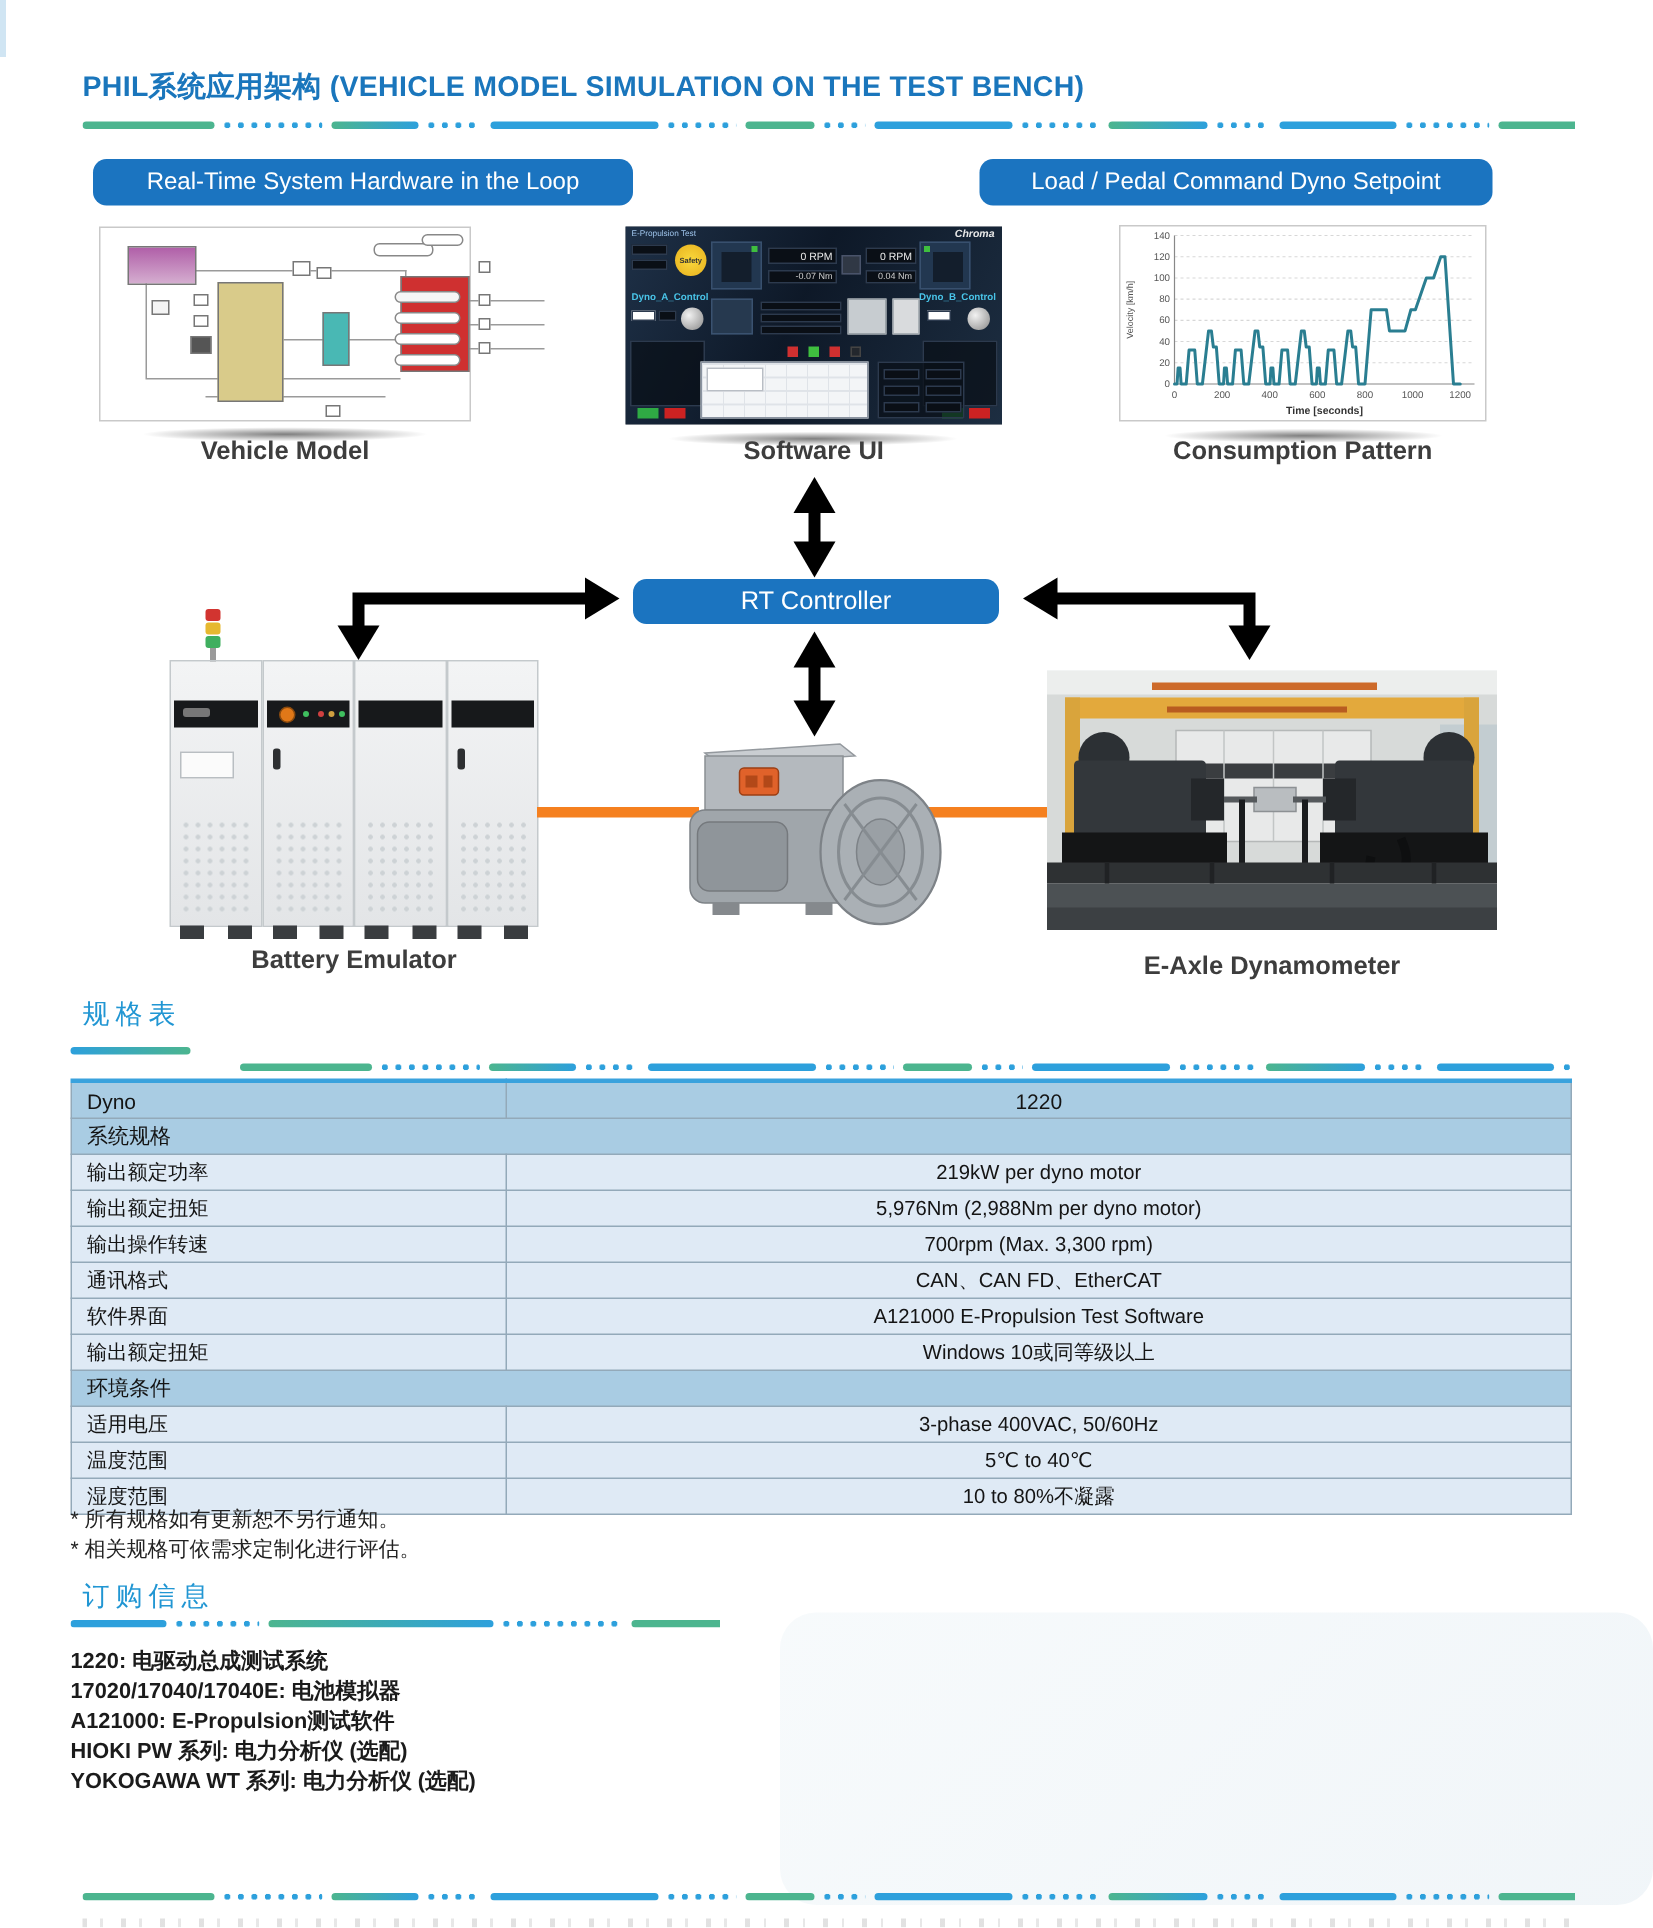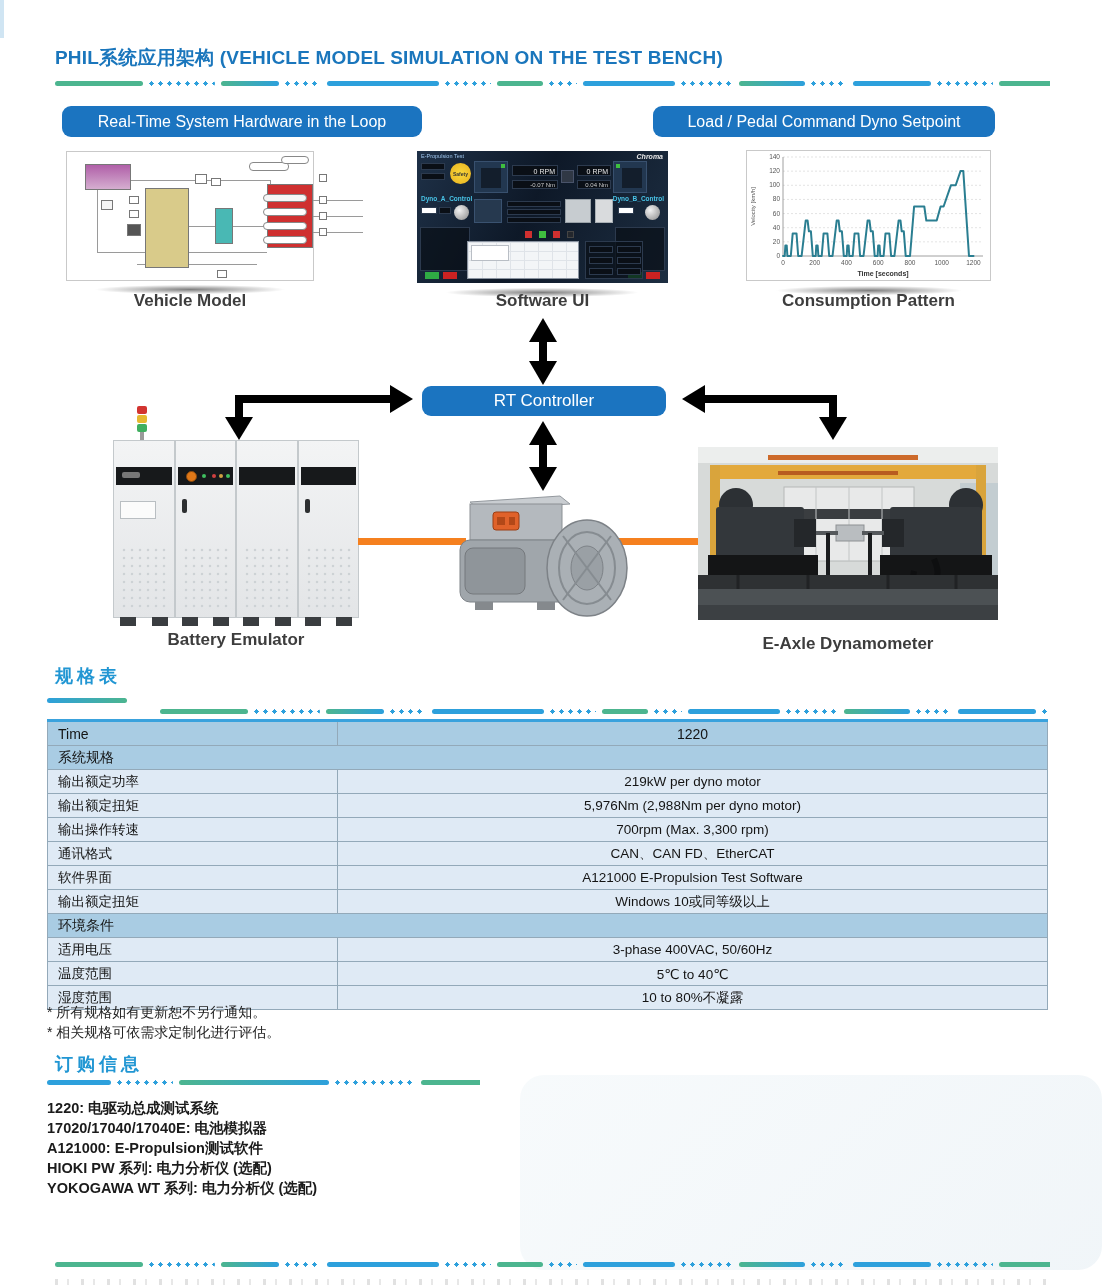--- a/index.html
+++ b/index.html
@@ -2,21 +2,21 @@
 <html><head>
 <meta charset="utf-8">
 <style>
   html,body{margin:0;padding:0;background:#ffffff;}
   .page{position:relative;width:1102px;height:1285px;background:#ffffff;overflow:hidden;
         font-family:"Liberation Sans","DejaVu Sans",sans-serif;}
   .abs{position:absolute;}
 
   
   .main-title{left:55px;top:45px;font-size:19px;font-weight:600;color:#1a76bc;letter-spacing:.2px;}
-  .sec-head{font-size:18px;font-weight:700;color:#2196d3;letter-spacing:4px;}
+  .sec-head{font-size:18px;font-weight:400;color:#2196d3;letter-spacing:4px;}
   .grad-bar{height:5px;border-radius:3px;background:linear-gradient(90deg,#2da0dc,#4cb58f);}
 
   
   .deco{display:flex;align-items:center;gap:6px;height:6px;overflow:hidden;}
   .deco span{flex:0 0 auto;height:5px;border-radius:3px;}
 
   
   .pill{background:#1b74c0;color:#fff;border-radius:9px;display:flex;align-items:center;
         justify-content:center;font-size:16px;font-weight:500;}
 
@@ -361,21 +361,21 @@
       <span style="width: 56px; background-image: radial-gradient(2.2px at 2.5px 2.5px, rgb(45, 160, 220) 95%, transparent); background-size: 9px 5px; background-repeat: repeat-x;"></span>
     </div>
 
   <table class="spec abs" style="left:47px;top:719px;">
     <colgroup>
         <col style="width:290px">
         <col>
       </colgroup>
     <tbody id="spec-body">
         <tr class="hdr">
-          <td>Time</td>
+          <td>Dyno</td>
           <td class="value">1220</td>
         </tr>
         <tr class="sec">
           <td colspan="2">系统规格</td>
         </tr>
         <tr class="row">
           <td>输出额定功率</td>
           <td class="value">219kW per dyno motor</td>
         </tr>
         <tr class="row">

